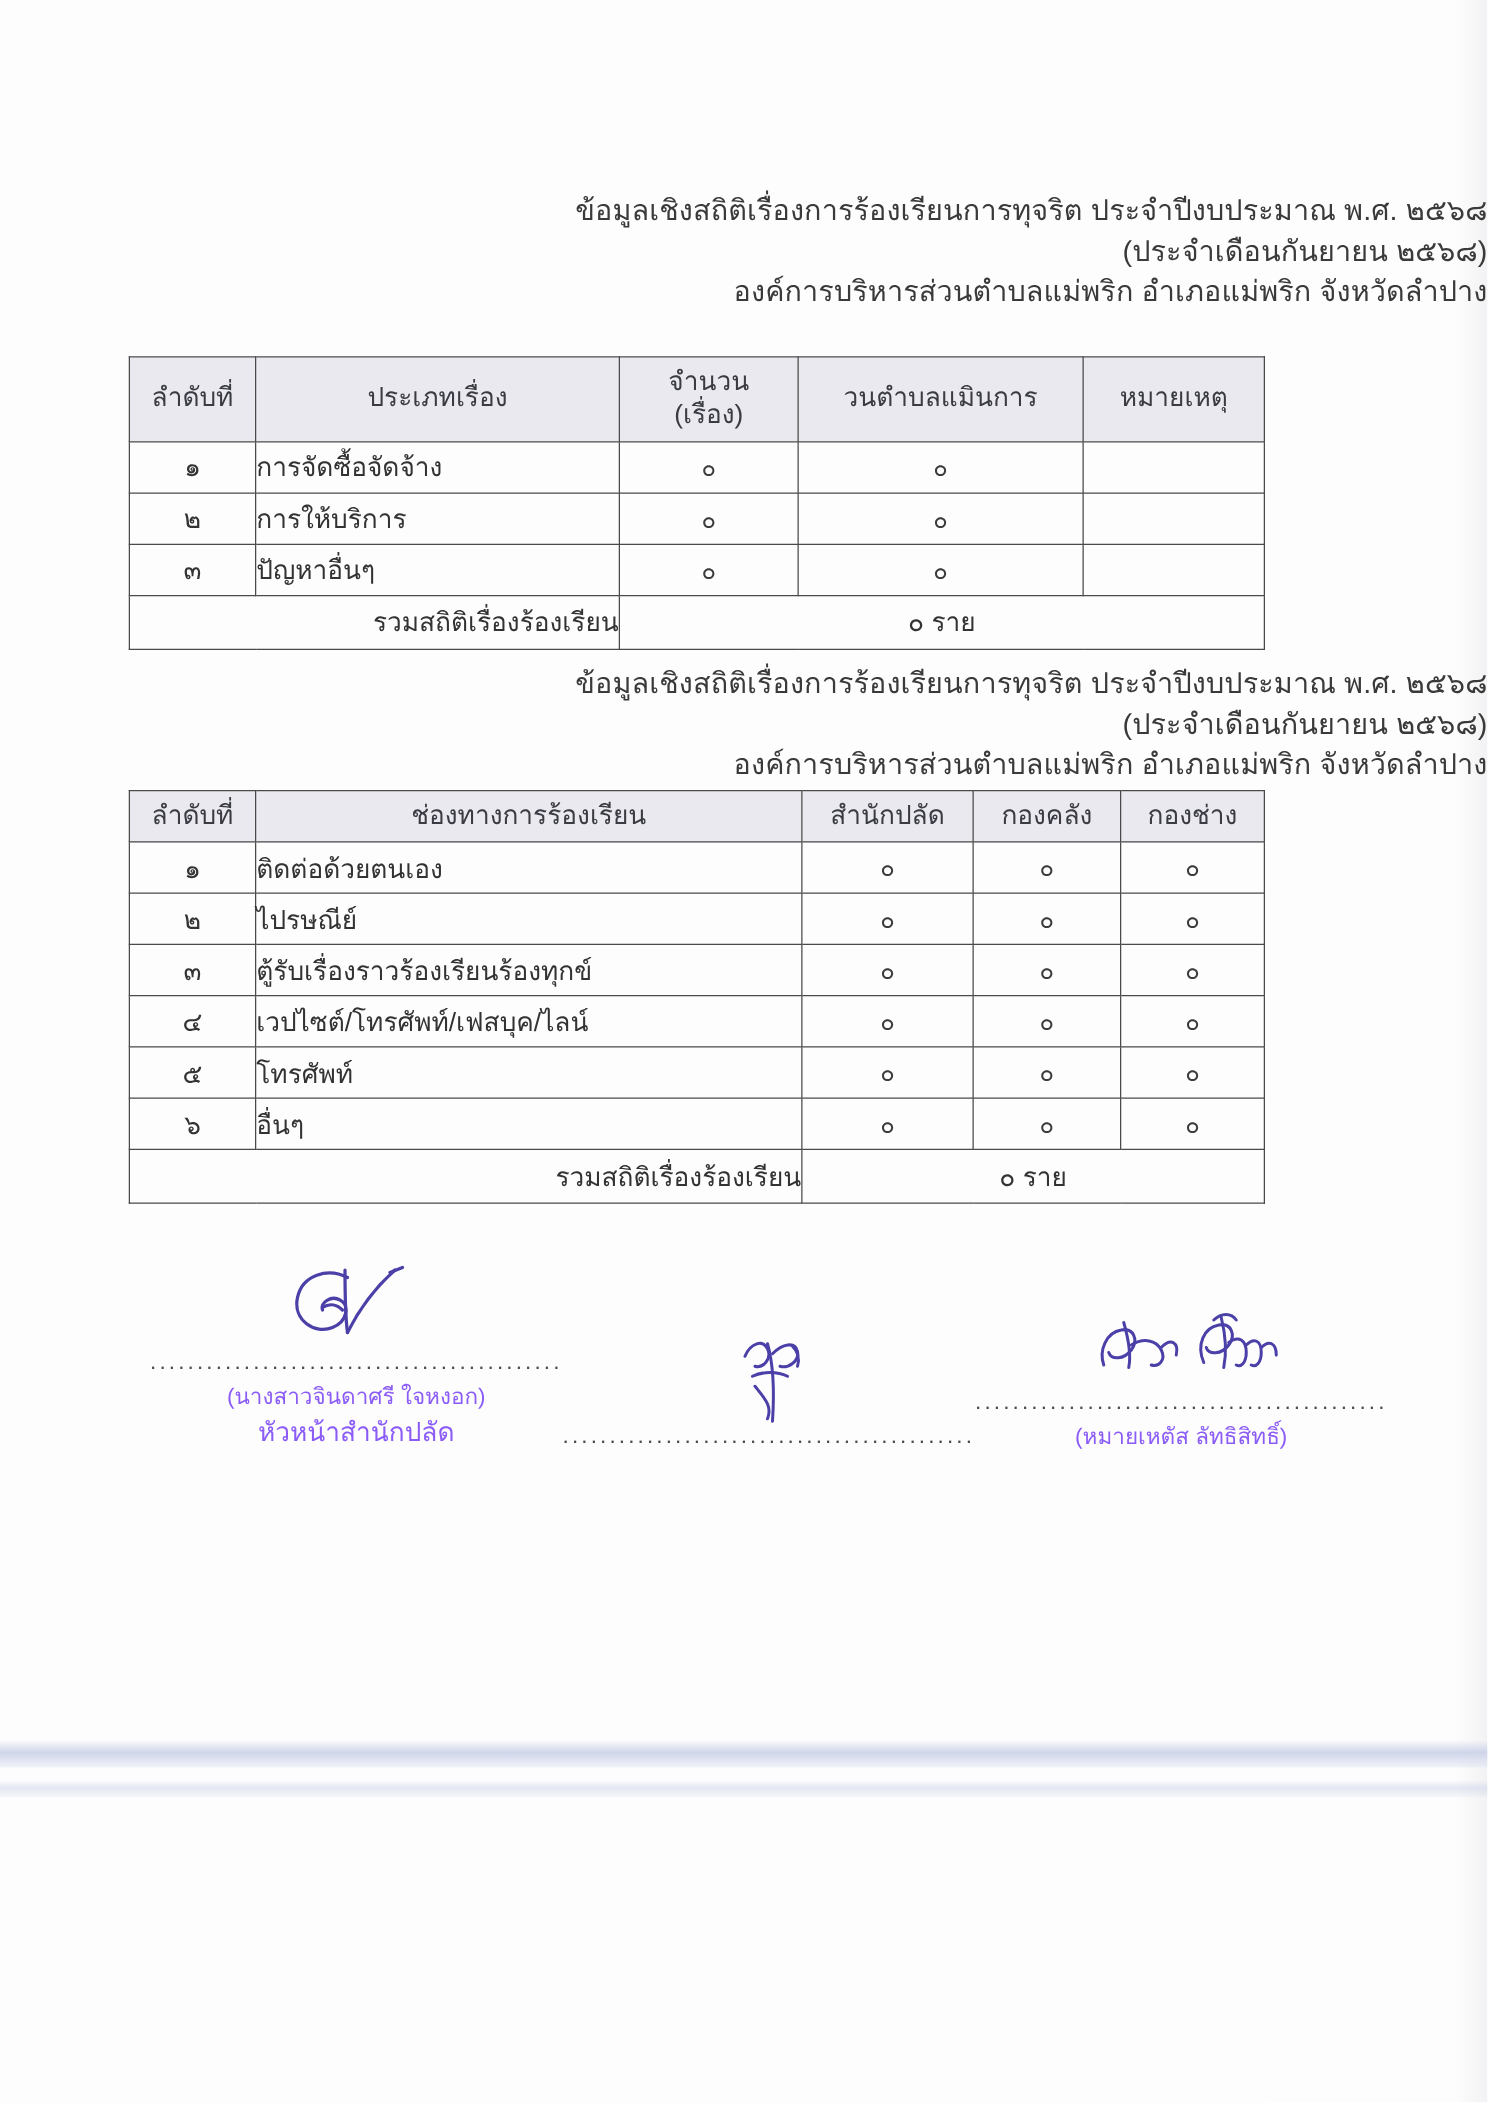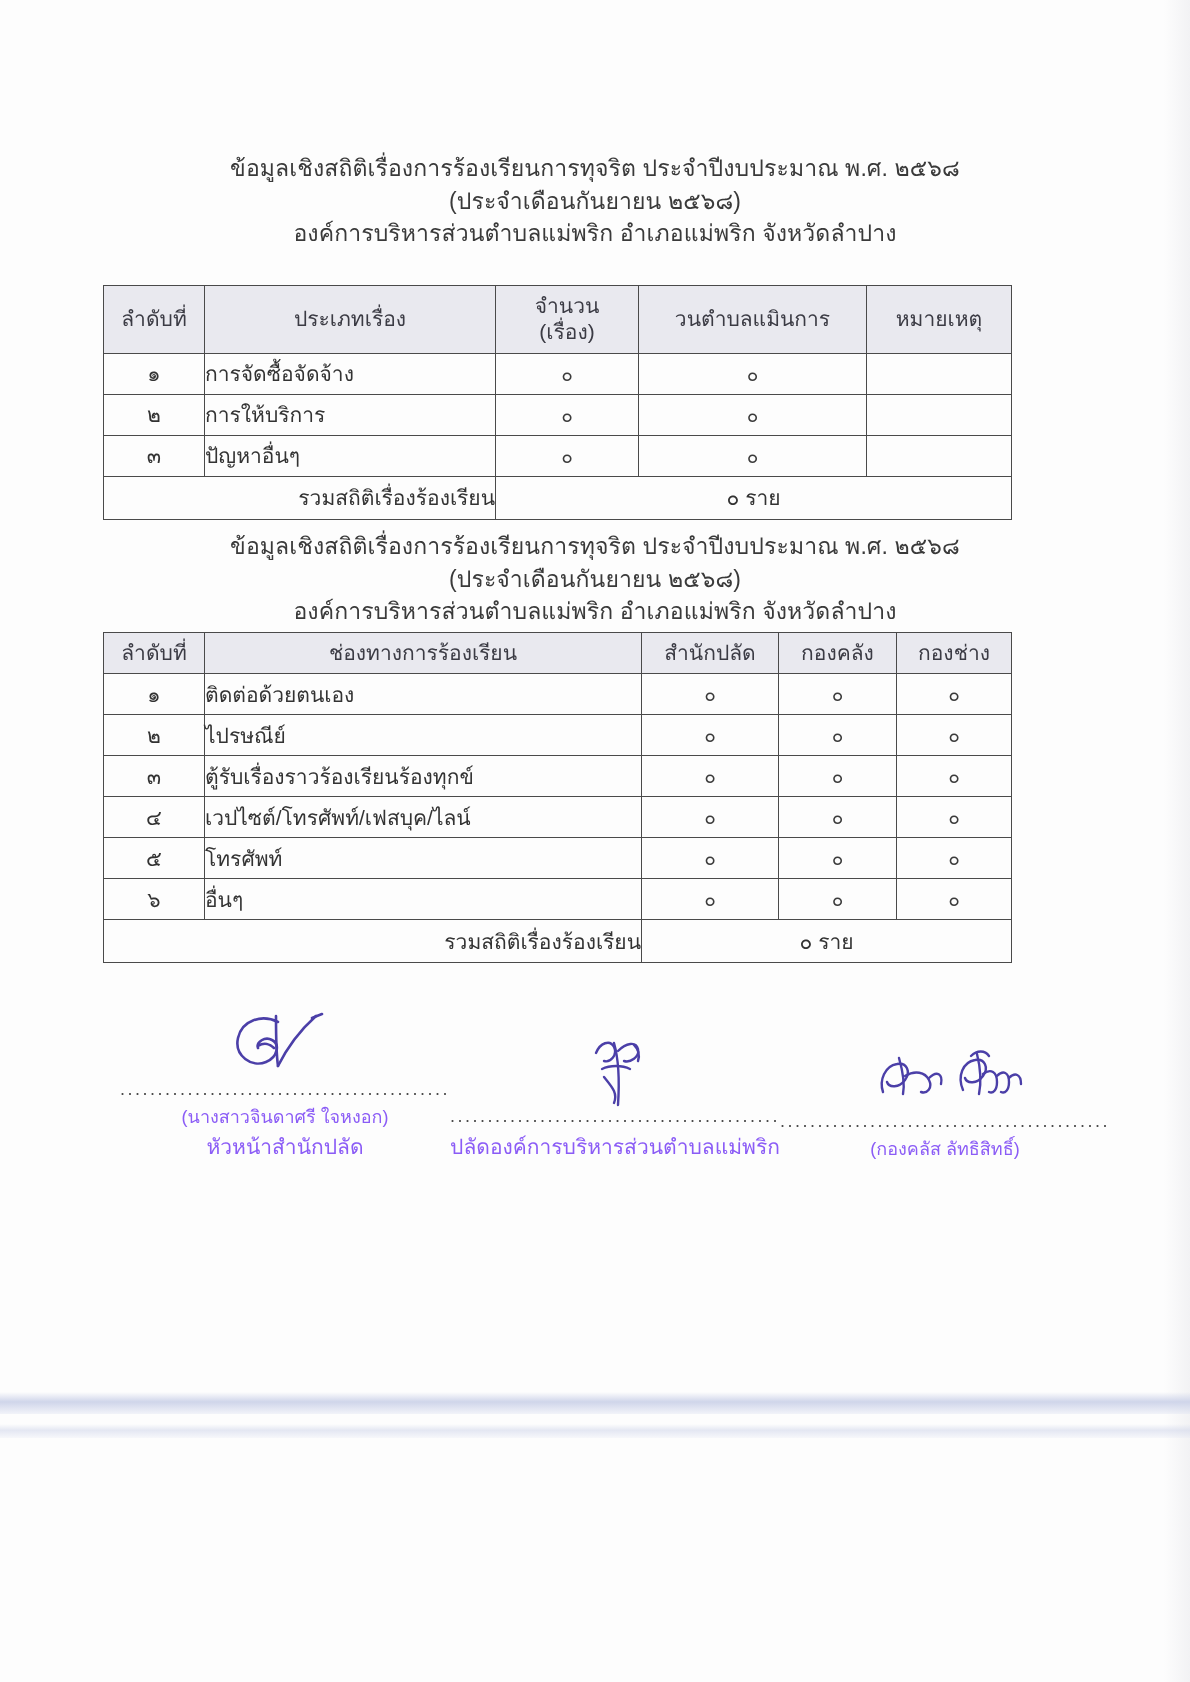--- a/index.html
+++ b/index.html
@@ -46,20 +46,21 @@
   
   .doc-title-block {
     text-align: center;
     line-height: 1.42;
   }
   .doc-title-block .ln {
     font-size: 23px;
     color: #3a3a3a;
     letter-spacing: 0.1px;
     white-space: nowrap;
+    text-align: right;
   }
   .doc-title-block .ln.underlined .uval {
     text-decoration-style: dotted;
     text-underline-offset: 3px;
   }
 
   
   table.doc-table {
     border-collapse: collapse;
     table-layout: fixed;
@@ -320,39 +321,38 @@
             <path d="M66 18 C70 8, 80 4, 84 12 C88 20, 80 28, 74 26"></path>
             <path d="M84 8 C88 22, 90 40, 88 70"></path>
             <path d="M88 16 C96 8, 106 6, 108 14 C110 22, 100 28, 94 26"></path>
             <path d="M72 34 C80 30, 92 30, 100 34"></path>
             <path d="M74 42 C82 52, 88 58, 84 68"></path>
             <path d="M104 10 C108 14, 110 20, 108 26"></path>
           </g>
         </svg>
       </div>
       <div class="dotline">..............................................</div>
-      <div class="sign-pos">ปลัดองค์การบริหารส่วนตำบลแม่พริก</div>
     </div>
 
     <div class="sign-col">
       <div class="sig-ink">
         <svg width="200" height="72" viewBox="0 0 200 72" aria-hidden="true">
           <g fill="none" stroke="#4b3fa8" stroke-width="2.4" stroke-linecap="round" stroke-linejoin="round">
             <path d="M38 52 C34 40, 40 26, 52 24 C62 22, 66 32, 60 40 C54 48, 44 48, 42 42"></path>
             <path d="M54 18 C58 32, 60 44, 58 54"></path>
             <path d="M60 36 C70 30, 80 32, 84 40 C88 48, 82 54, 76 52"></path>
             <path d="M84 38 C92 30, 98 34, 96 44"></path>
             <path d="M118 50 C112 36, 118 22, 130 20 C140 18, 144 28, 138 36 C132 44, 122 44, 120 38"></path>
             <path d="M132 14 C136 30, 136 44, 134 54"></path>
             <path d="M138 34 C146 28, 152 32, 152 42 C152 50, 148 54, 144 52"></path>
             <path d="M152 36 C158 30, 164 32, 164 42 C164 50, 160 54, 156 52"></path>
             <path d="M164 38 C170 32, 176 34, 176 44"></path>
             <path d="M126 16 C132 10, 140 10, 144 16"></path>
           </g>
         </svg>
       </div>
       <div class="dotline">..............................................</div>
-      <div class="sign-name">(กองคลัส  ลัทธิสิทธิ์)</div>
+      <div class="sign-name">(หมายเหตัส  ลัทธิสิทธิ์)</div>
     </div>
 
   </div>
 
 </div>
 
 </body></html>

